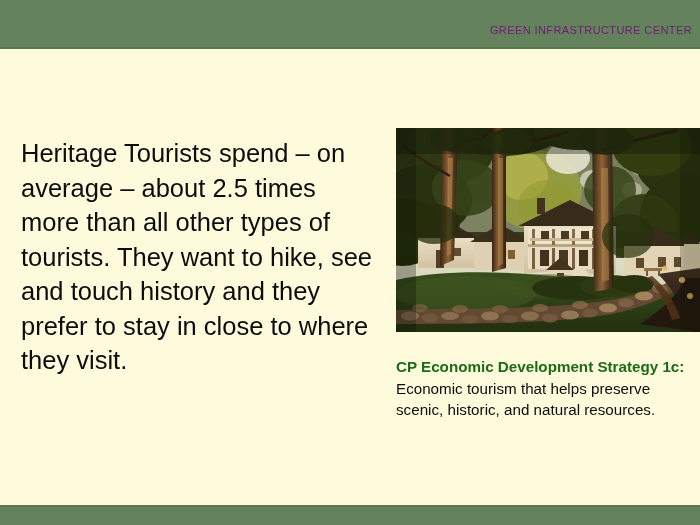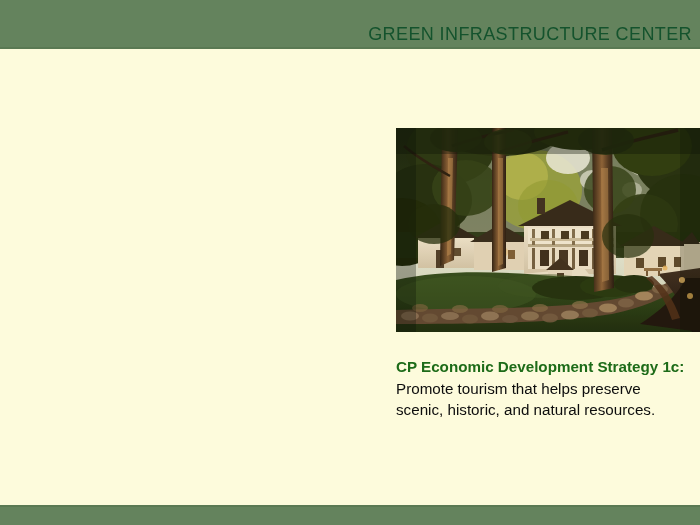--- a/index.html
+++ b/index.html
@@ -31,22 +31,22 @@
     left: 0;
     top: 47px;
     width: 700px;
     height: 2px;
     background: #5a7953;
   }
   .header-title {
     position: absolute;
     right: 8px;
     top: 24px;
-    color: #14532d;
-    font-size: 18px;
+    color: #701a75;
+    font-size: 11px;
     letter-spacing: 0.4px;
     font-family: "Liberation Sans", sans-serif;
     white-space: nowrap;
   }
   
   .footer-bar {
     position: absolute;
     left: 0;
     bottom: 0;
     width: 700px;
@@ -116,20 +116,21 @@
 </head>
 <body>
 
 <div class="slide">
 
   <div class="header-bar"></div>
   <div class="header-rule"></div>
   <div class="header-title">GREEN INFRASTRUCTURE CENTER</div>
 
 
+  <div class="body-text">Heritage Tourists spend – on average – about 2.5 times more than all other types of tourists.  They want to hike, see and touch history and they prefer to stay in close to where they visit.</div>
 
   <div class="photo">
     <svg width="304" height="204" viewBox="0 0 304 204" xmlns="http://www.w3.org/2000/svg">
       <defs>
         <linearGradient id="skyGrad" x1="0" y1="0" x2="0" y2="1">
           <stop offset="0%" stop-color="#cdd6c4"></stop>
           <stop offset="60%" stop-color="#e3e6d6"></stop>
           <stop offset="100%" stop-color="#c7cdb4"></stop>
         </linearGradient>
         <linearGradient id="lawnGrad" x1="0" y1="0" x2="0" y2="1">
@@ -311,19 +312,19 @@
 
       <rect x="0" y="0" width="304" height="204" fill="#c98a28" opacity="0.07"></rect>
 
       <rect x="0" y="0" width="304" height="26" fill="#0b1005" opacity="0.35"></rect>
       <rect x="0" y="0" width="20" height="204" fill="#0b1005" opacity="0.3"></rect>
       <rect x="284" y="0" width="20" height="204" fill="#0b1005" opacity="0.22"></rect>
     </svg>
   </div>
 
   <div class="caption">
-    <span class="lead">CP Economic Development Strategy 1c:</span><span> Promote tourism that helps preserve scenic, historic, and natural resources.</span>
+    <span class="lead">CP Economic Development Strategy 1c:</span><span> Economic tourism that helps preserve scenic, historic, and natural resources.</span>
   </div>
 
   <div class="footer-rule"></div>
   <div class="footer-bar"></div>
 
 </div>
 
 </body></html>

